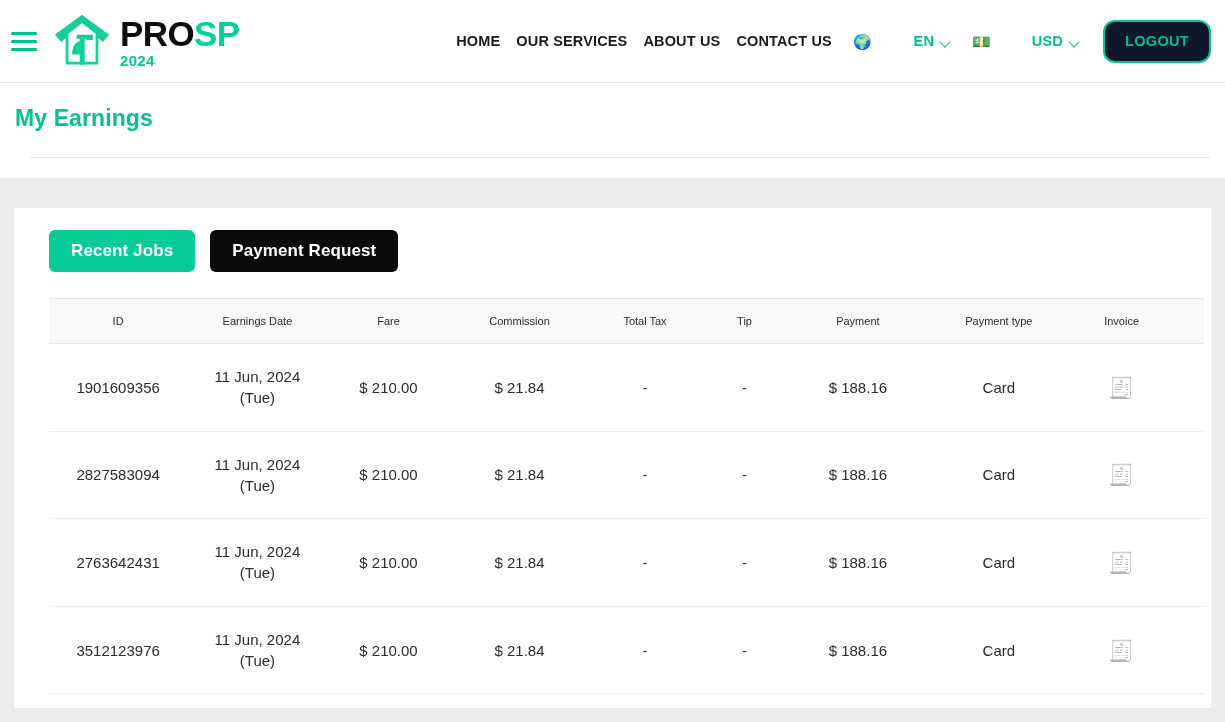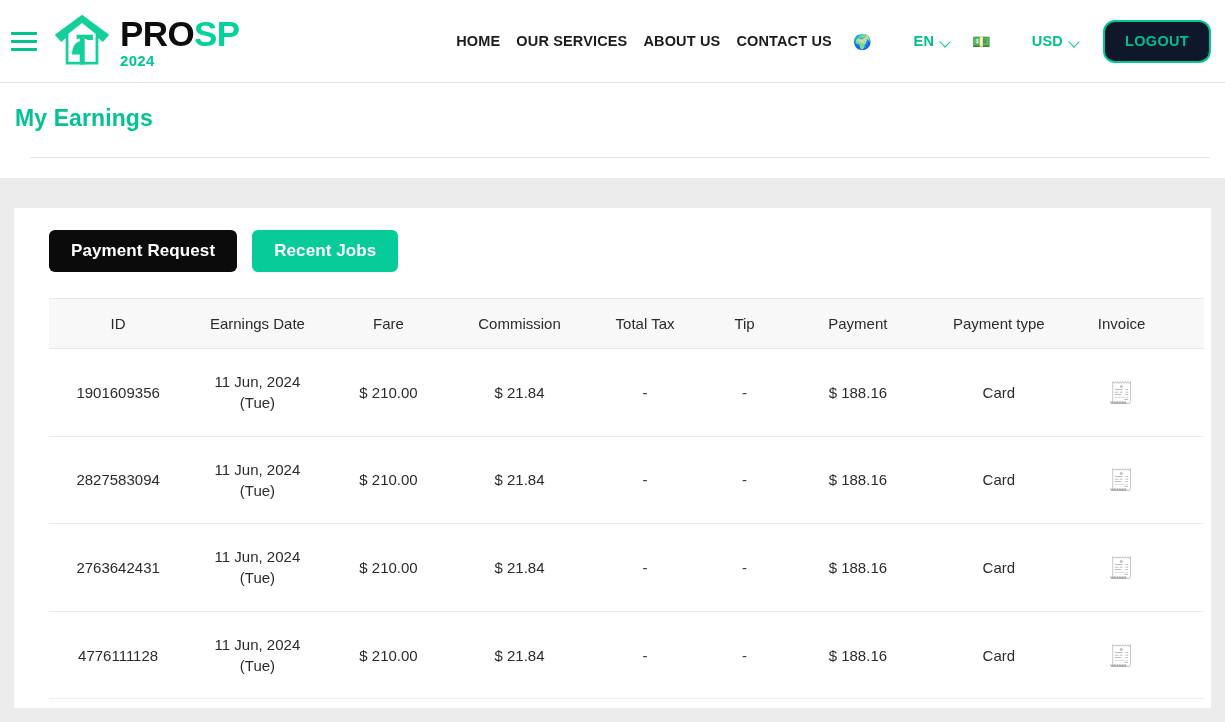--- a/index.html
+++ b/index.html
@@ -187,21 +187,21 @@
   }
   table {
     border-collapse: collapse;
     width: 1400px;
     table-layout: fixed;
   }
   thead th {
     background: #f8f8f8;
     border-top: 1px solid #e7e7e7;
     border-bottom: 1px solid #e7e7e7;
-    font-size: 15px;
+    font-size: 11px;
     font-weight: 400;
     color: #2b2b2b;
     padding: 16px 8px;
     text-align: center;
     white-space: nowrap;
   }
   tbody td {
     border-bottom: 1px solid #ededed;
     font-size: 15px;
     color: #2b2b2b;
@@ -284,22 +284,22 @@
 <div class="titleband">
   <div class="page-title">My Earnings</div>
   <div class="title-rule"></div>
 </div>
 <div class="titleband-pad"></div>
 
 <div class="content">
   <div class="card">
 
     <div class="tabs">
+      <button class="tab active">Recent Jobs</button>
       <button class="tab">Payment Request</button>
-      <button class="tab active">Recent Jobs</button>
     </div>
 
     <div class="table-wrap">
       <table>
         <colgroup>
           <col class="c-id">
             <col class="c-date">
             <col class="c-fare">
             <col class="c-comm">
           <col class="c-tax">
@@ -354,21 +354,21 @@
               <td>$ 210.00</td>
               <td>$ 21.84</td>
               <td class="muted-dash">-</td>
               <td class="muted-dash">-</td>
               <td>$ 188.16</td>
               <td>Card</td>
               <td><span class="invoice-icon">🧾</span></td>
               <td></td>
             </tr>
             <tr>
-              <td>4776111128</td>
+              <td>3512123976</td>
               <td class="date-cell">11 Jun, 2024<br>(Tue)</td>
               <td>$ 210.00</td>
               <td>$ 21.84</td>
               <td class="muted-dash">-</td>
               <td class="muted-dash">-</td>
               <td>$ 188.16</td>
               <td>Card</td>
               <td><span class="invoice-icon">🧾</span></td>
               <td></td>
             </tr>

